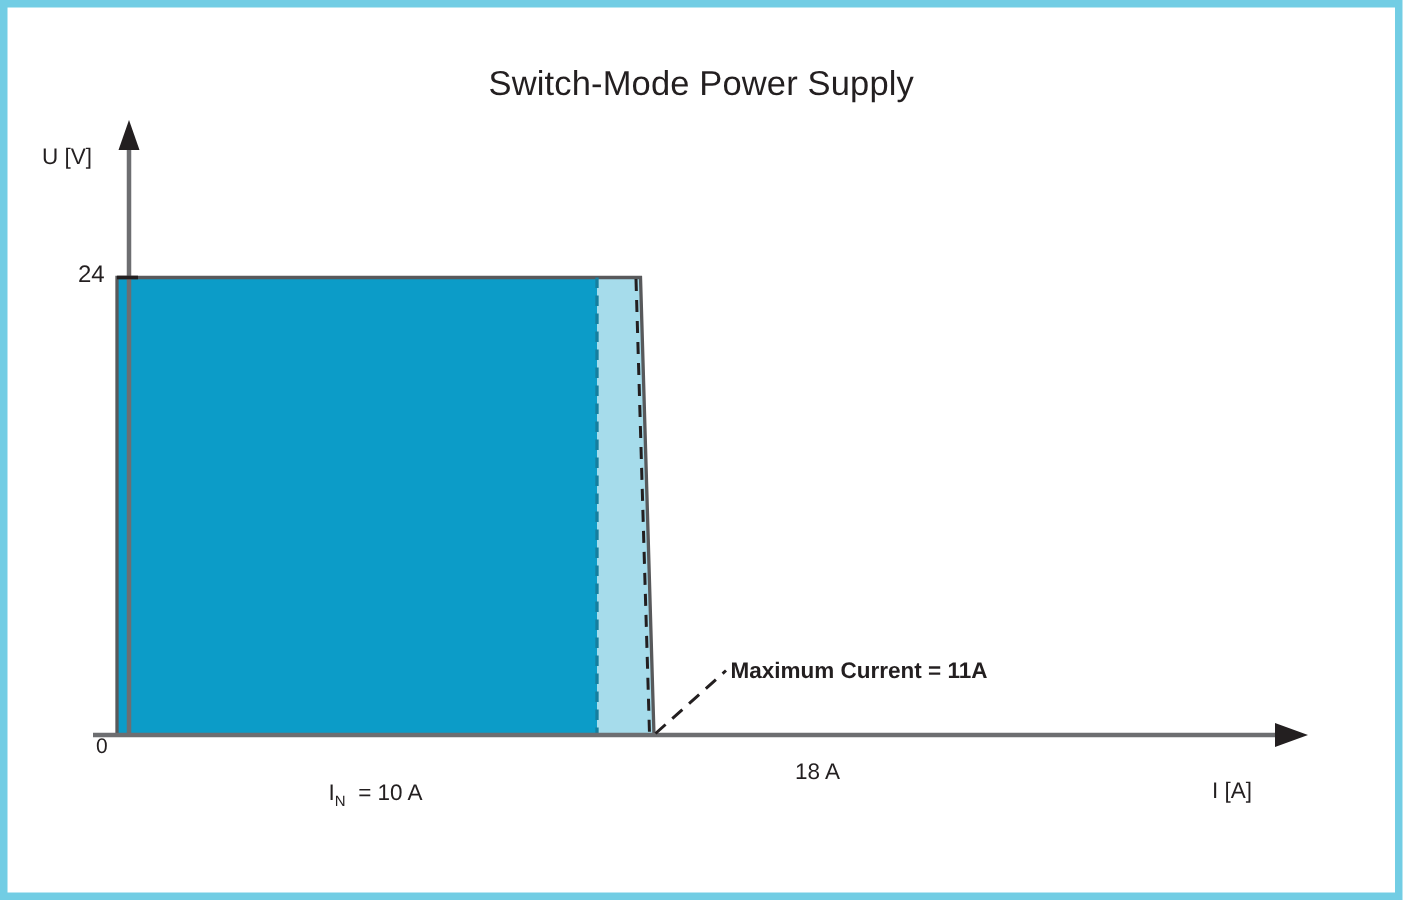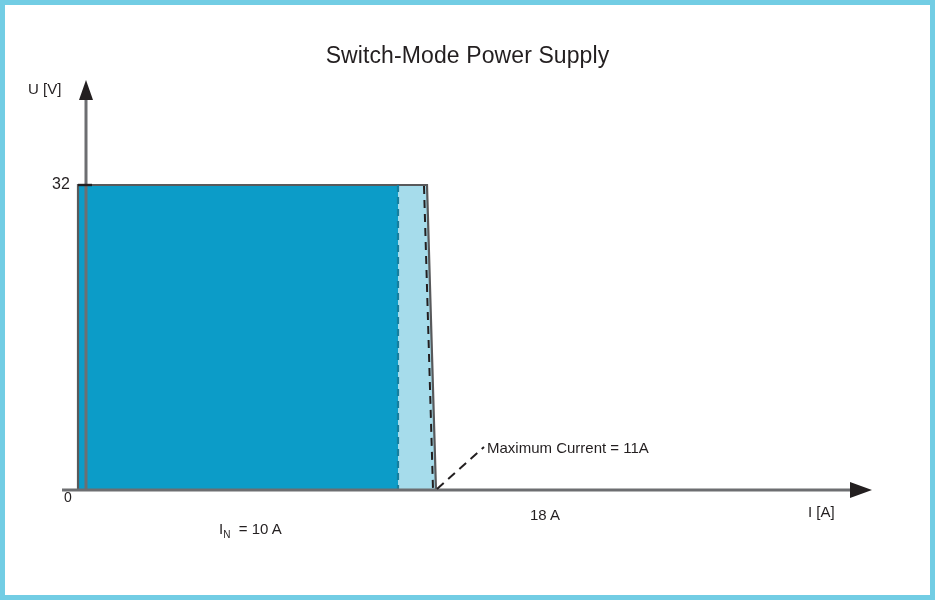--- a/index.html
+++ b/index.html
@@ -46,20 +46,21 @@
     font-size: 23px;
     color: #231f20;
     letter-spacing: 0.1px;
     font-family: "Liberation Sans", sans-serif;
   }
   .axis-label {
     position: absolute;
     font-size: 15px;
     color: #231f20;
     white-space: nowrap;
+    margin-top: 16px;
   }
   #y-axis-label { left: 28px; top: 80px; }
   #x-axis-label { left: 808px; top: 503px; }
   #tick-24 {
     position: absolute;
     left: 52px;
     top: 175px;
     font-size: 16px;
     color: #231f20;
   }
@@ -90,20 +91,21 @@
     font-size: 10px;
     vertical-align: sub;
   }
   #annotation-text {
     position: absolute;
     left: 487px;
     top: 439px;
     font-size: 15px;
     color: #231f20;
     white-space: nowrap;
+    font-weight: bold;
   }
   svg#plot {
     position: absolute;
     left: 0;
     top: 0;
   }
 </style>
 </head>
 <body>
 
@@ -132,21 +134,21 @@
     <polygon points="872,490 850,482 850,498" fill="#231f20"></polygon>
 
     <line x1="78" y1="185" x2="92" y2="185" stroke="#231f20" stroke-width="2.4"></line>
 
     <line x1="437" y1="489" x2="484" y2="447" stroke="#231f20" stroke-width="2" stroke-dasharray="9,6"></line>
   </svg>
 
   <div class="axis-label" id="y-axis-label">U [V]</div>
   <div class="axis-label" id="x-axis-label">I [A]</div>
 
-  <div id="tick-24">32</div>
+  <div id="tick-24">24</div>
   <div id="tick-0">0</div>
   <div id="tick-18a">18 A</div>
 
   <div id="nominal-current-label">
     <span>I</span><span class="sub">N</span>
     &nbsp;<span>= 10 A</span>
   </div>
 
   <div id="annotation-text">Maximum Current = 11A</div>
 

